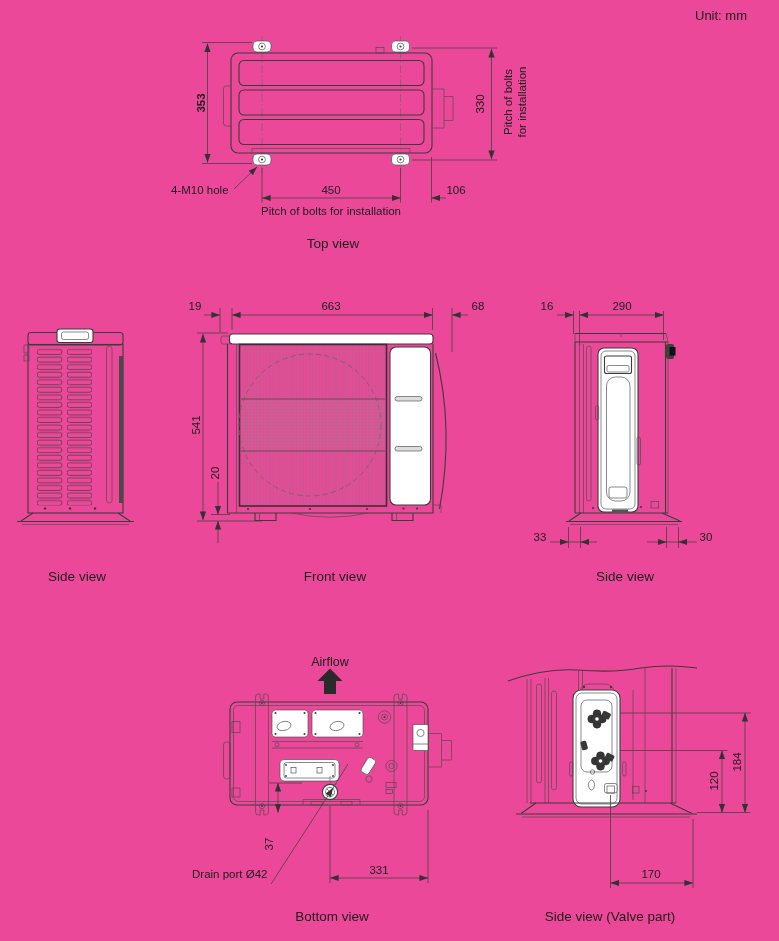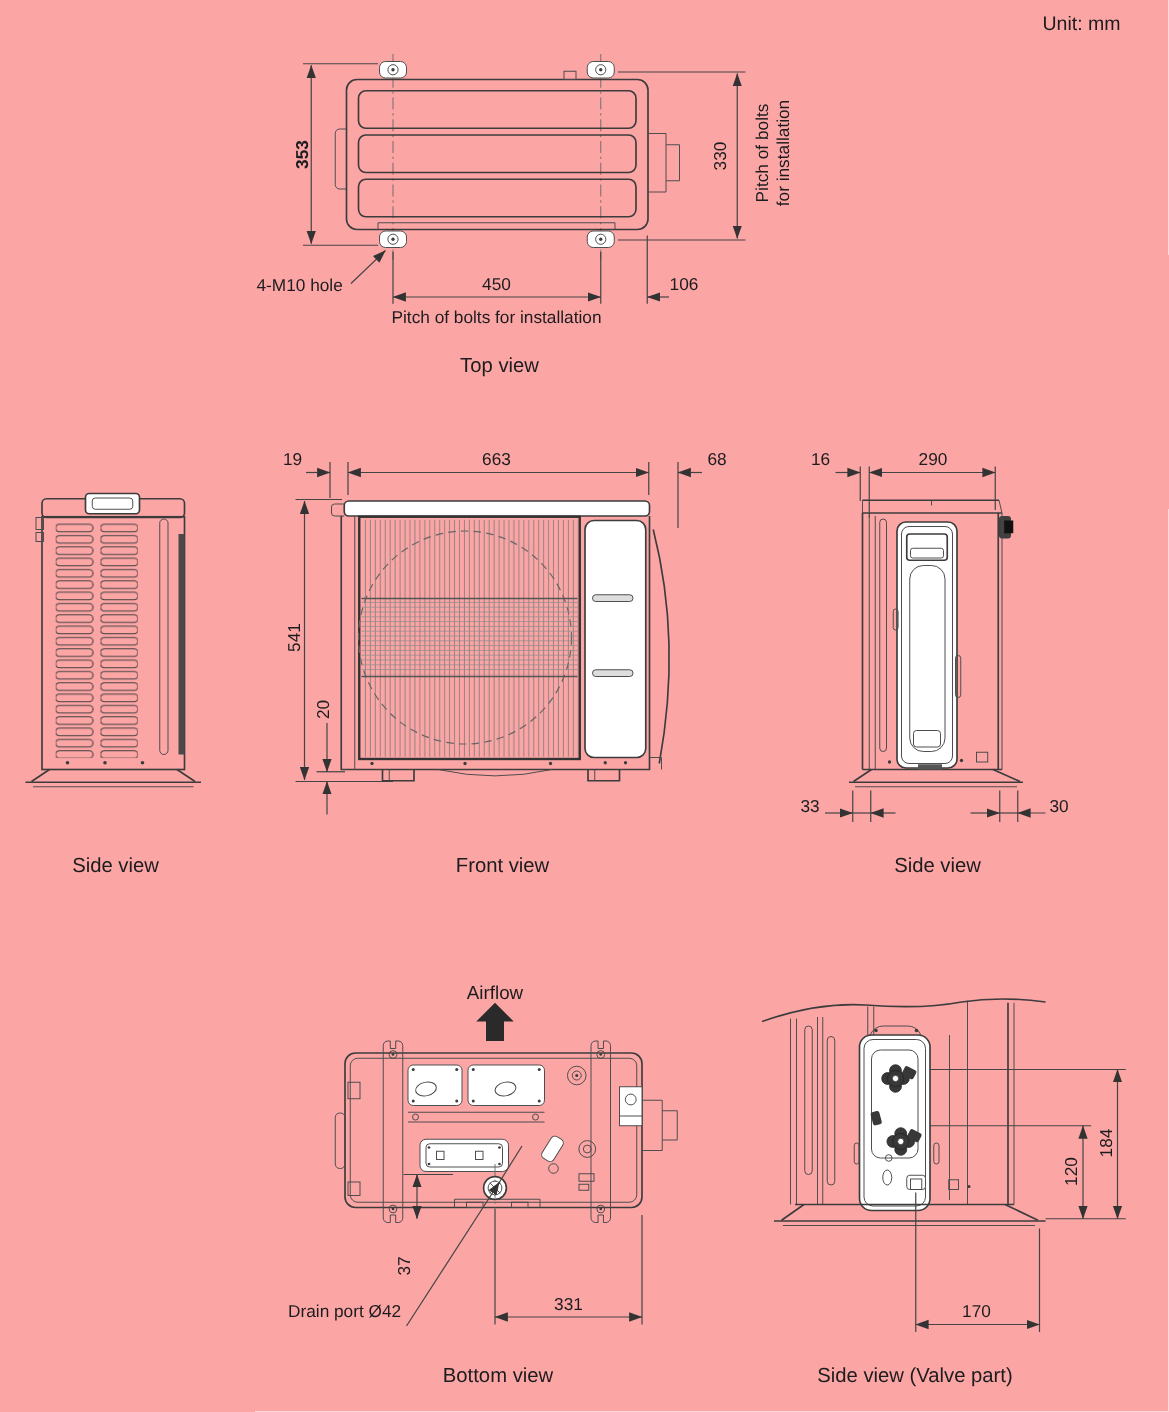--- a/index.html
+++ b/index.html
@@ -1,16 +1,16 @@
 <!DOCTYPE html>
 <html><head>
 <meta charset="utf-8">
 <style>
   html,body{margin:0;padding:0;background:#fff;}
-  .stage{position:relative;width:779px;height:941px;background:#fca5a5;overflow:hidden;
+  .stage{position:relative;width:779px;height:941px;background:#ec4899;overflow:hidden;
          font-family:"Liberation Sans",sans-serif;}
   svg{position:absolute;left:0;top:0;}
   .o{stroke:#3c3c3c;stroke-width:1.1;}
   .t{stroke:#4a4a4a;stroke-width:0.65;}
   .d{stroke:#444;stroke-width:0.8;fill:none;}
   .n{fill:none;}
   .w{fill:#fff;}
   .cl{stroke:#666;stroke-width:0.6;fill:none;stroke-dasharray:8 2.5 1.5 2.5;}
   .dot{fill:#3c3c3c;stroke:none;}
   .dt{font:11.5px "Liberation Sans",sans-serif;fill:#1c1c1e;}

